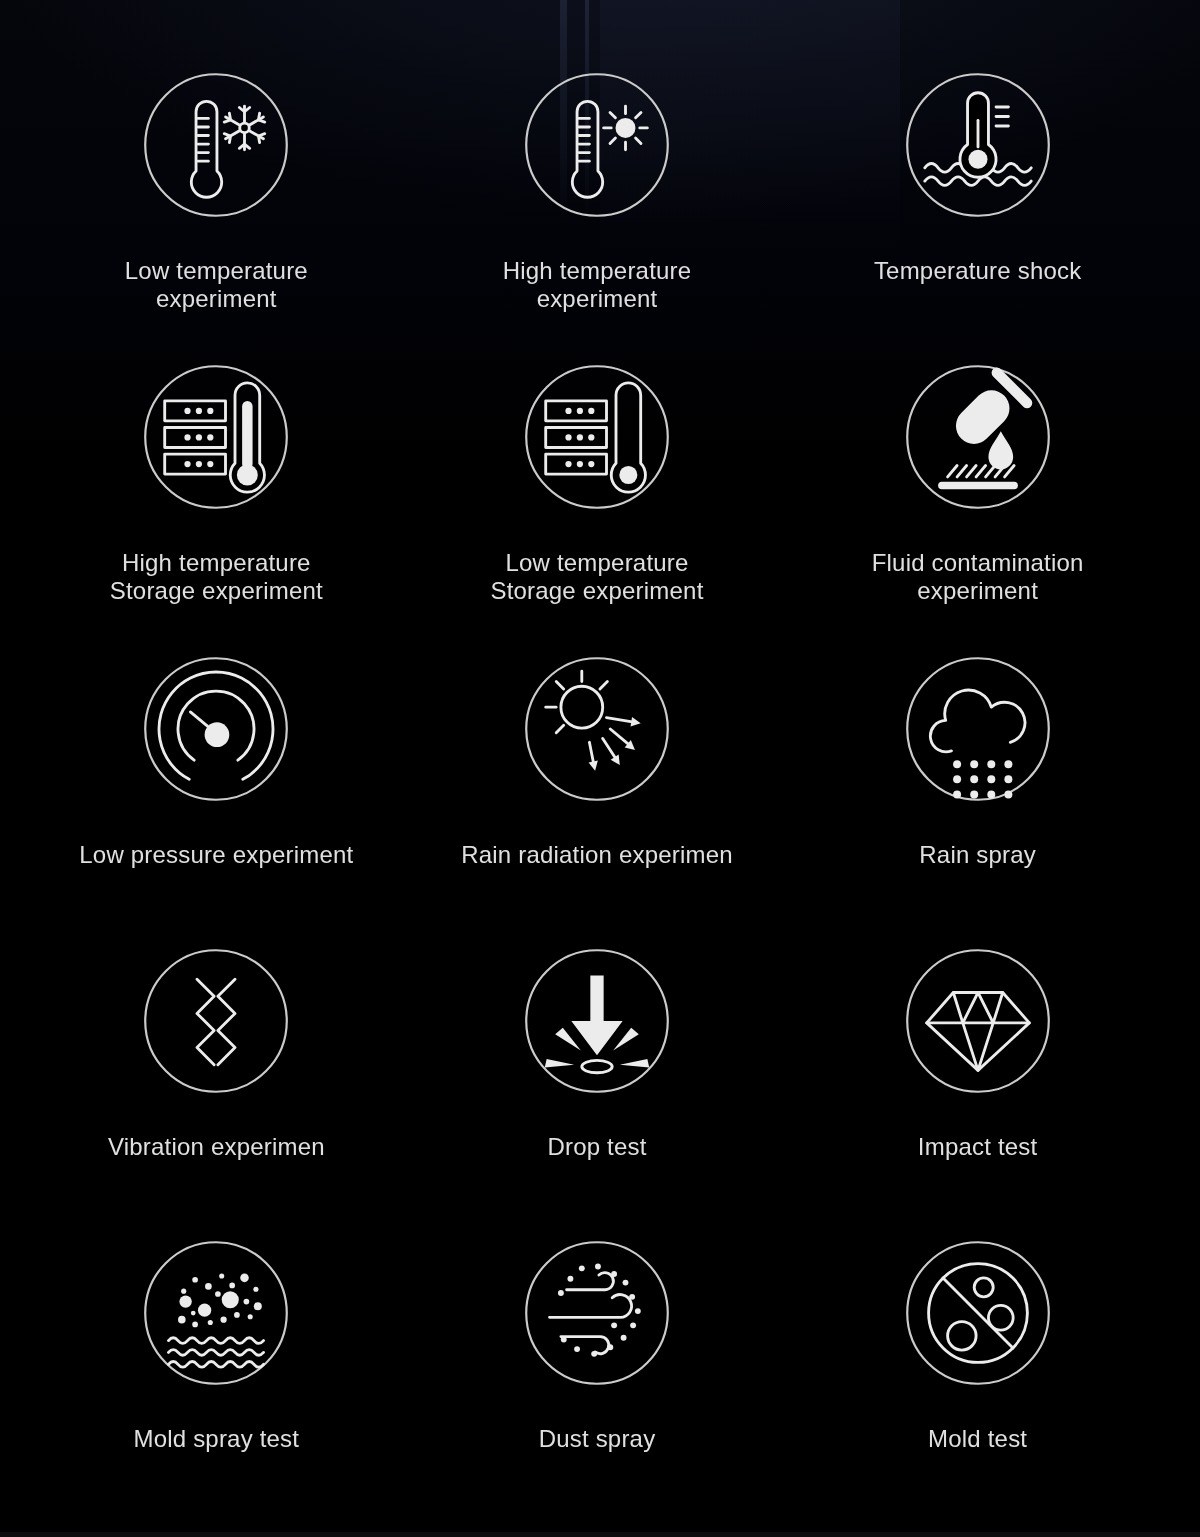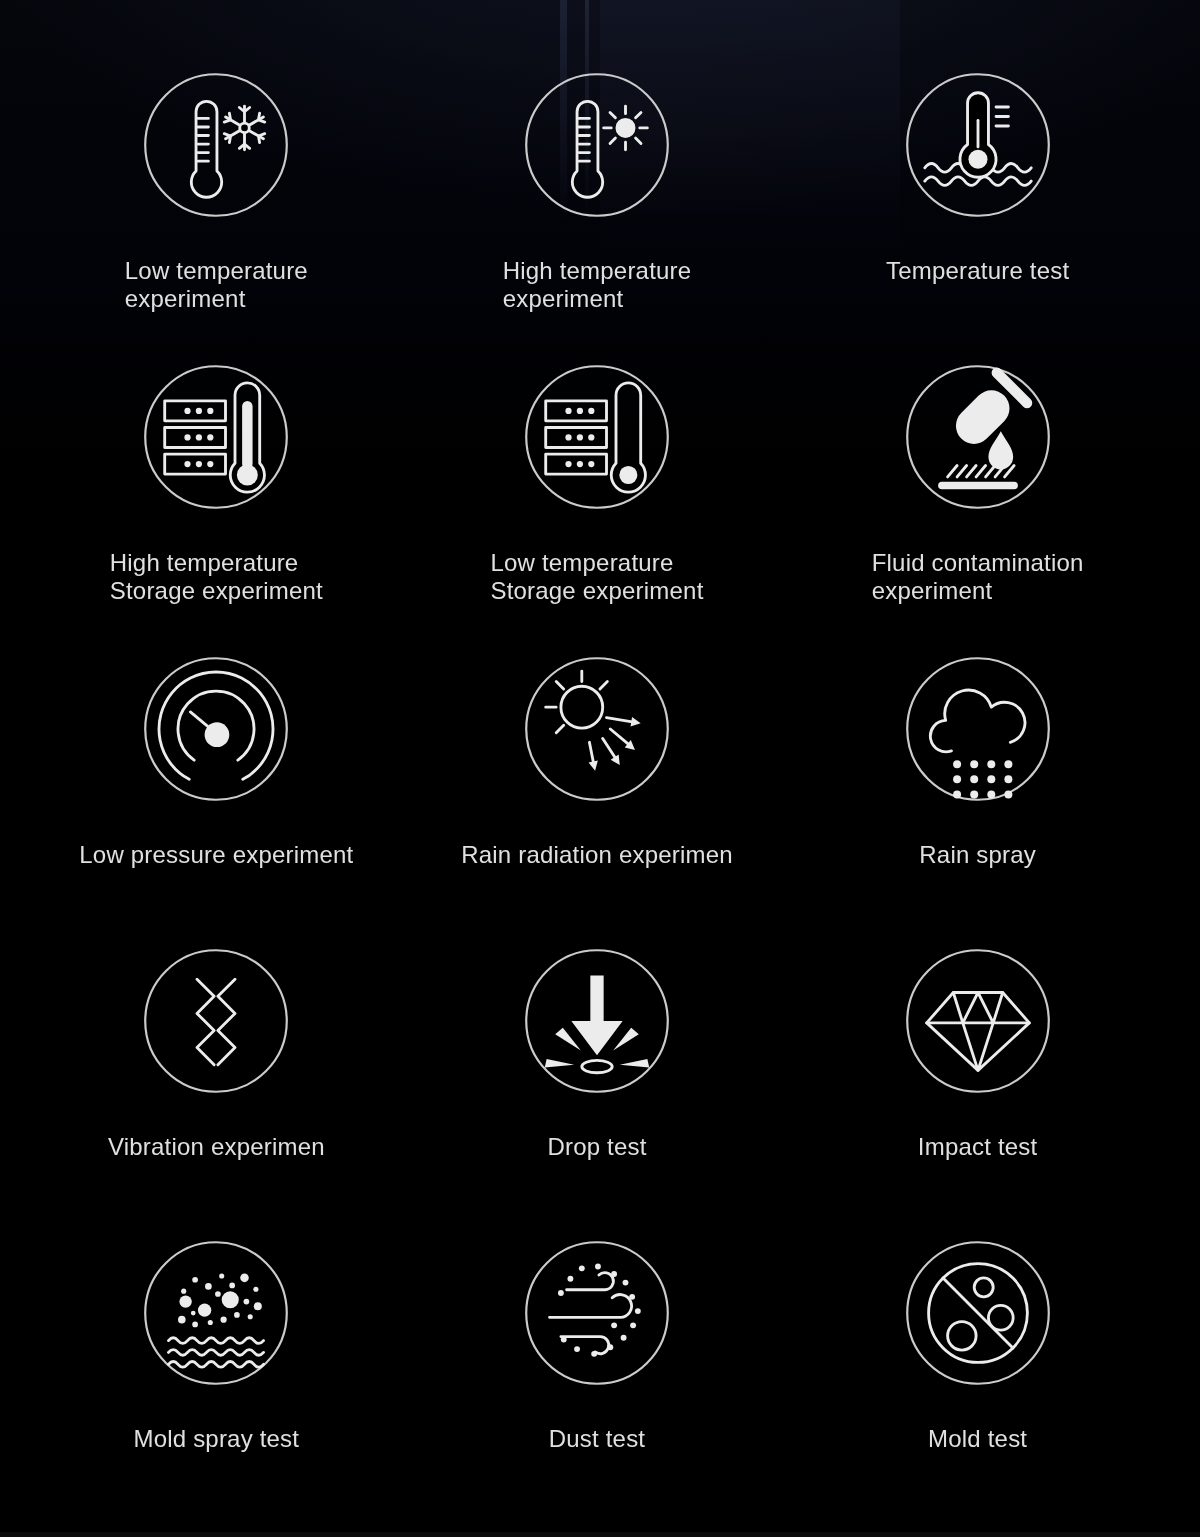--- a/index.html
+++ b/index.html
@@ -13,21 +13,21 @@
   .v1{left:560px;width:7px;height:250px;background:linear-gradient(180deg,rgba(46,54,82,.45),rgba(0,0,0,0) 90%);}
   .v2{left:585px;width:4px;height:245px;background:linear-gradient(180deg,rgba(56,64,92,.4),rgba(0,0,0,0) 90%);}
   .v3{left:600px;width:300px;height:300px;background:linear-gradient(180deg,rgba(34,40,64,.22),rgba(0,0,0,0) 85%);}
   .bottom-strip{position:absolute;left:0;right:0;bottom:0;height:5px;background:#0c0c0e;}
   .grid{position:absolute;left:26px;top:69px;width:1142px;
         display:grid;grid-template-columns:repeat(3,1fr);grid-auto-rows:292px;}
   .cell{display:flex;flex-direction:column;align-items:center;}
   .icon{width:152px;height:152px;flex:0 0 auto;}
   .ic{display:block;width:152px;height:152px;}
   .label{margin-top:36px;color:#e0e0e0;font-size:24px;line-height:28px;
-         text-align:left;white-space:pre-line;letter-spacing:0.2px;}
+         text-align:center;white-space:pre-line;letter-spacing:0.2px;}
   
   .oc{stroke:#cbcbcb;stroke-width:2.3;fill:none;}
   .s{stroke:#ececec;fill:none;stroke-width:3;stroke-linecap:round;stroke-linejoin:round;}
   .sm{stroke:#ececec;fill:#000;stroke-width:3;stroke-linecap:round;stroke-linejoin:round;}
   .f{fill:#ececec;stroke:none;}
 </style>
 </head>
 <body>
 
 <div class="bg"></div>
@@ -73,21 +73,21 @@
     <span class="icon">
       <svg class="ic" viewBox="0 0 160 160">
         <circle class="oc" cx="80" cy="80" r="74.5"></circle>
         <path class="s" stroke-width="2.8" d="M24 104q7 -9 14 0t14 0t14 0t14 0t14 0t14 0t14 0t14 0M24 118q7 -9 14 0t14 0t14 0t14 0t14 0t14 0t14 0t14 0"></path>
         <path class="sm" d="M69 36A11 11 0 0 1 91 36L91 79.5A19 19 0 1 1 69 79.5Z"></path>
         <path class="s" stroke-width="3.4" d="M80 54V82"></path>
         <circle class="f" cx="80" cy="95" r="10"></circle>
         <path class="s" stroke-width="2.8" d="M99 40h13M99 50h13M99 60h13"></path>
       </svg>
     </span>
-    <div class="label">Temperature test</div>
+    <div class="label">Temperature shock</div>
   </div>
 
   <div class="cell">
     <span class="icon">
       <svg class="ic" viewBox="0 0 160 160">
         <circle class="oc" cx="80" cy="80" r="74.5"></circle>
         <g class="s" stroke-width="2.8">
           <rect x="26" y="42" width="64" height="21"></rect>
           <rect x="26" y="70" width="64" height="21"></rect>
           <rect x="26" y="98" width="64" height="21"></rect>
@@ -300,21 +300,21 @@
             <circle cx="118" cy="93" r="3.1"></circle>
           <circle cx="108" cy="106" r="3.1"></circle>
             <circle cx="94" cy="116" r="3.1"></circle>
             <circle cx="77" cy="123" r="3.1"></circle>
           <circle cx="59" cy="118" r="3.1"></circle>
             <circle cx="45" cy="108" r="3.1"></circle>
             <circle cx="98" cy="93" r="3.1"></circle>
         </g>
       </svg>
     </span>
-    <div class="label">Dust test</div>
+    <div class="label">Dust spray</div>
   </div>
 
   <div class="cell">
     <span class="icon">
       <svg class="ic" viewBox="0 0 160 160">
         <circle class="oc" cx="80" cy="80" r="74.5"></circle>
         <g class="s" stroke-width="3">
           <circle cx="80" cy="80" r="52"></circle>
           <path d="M43.2 43.2L116.8 116.8"></path>
           <circle cx="86" cy="53" r="10"></circle>

